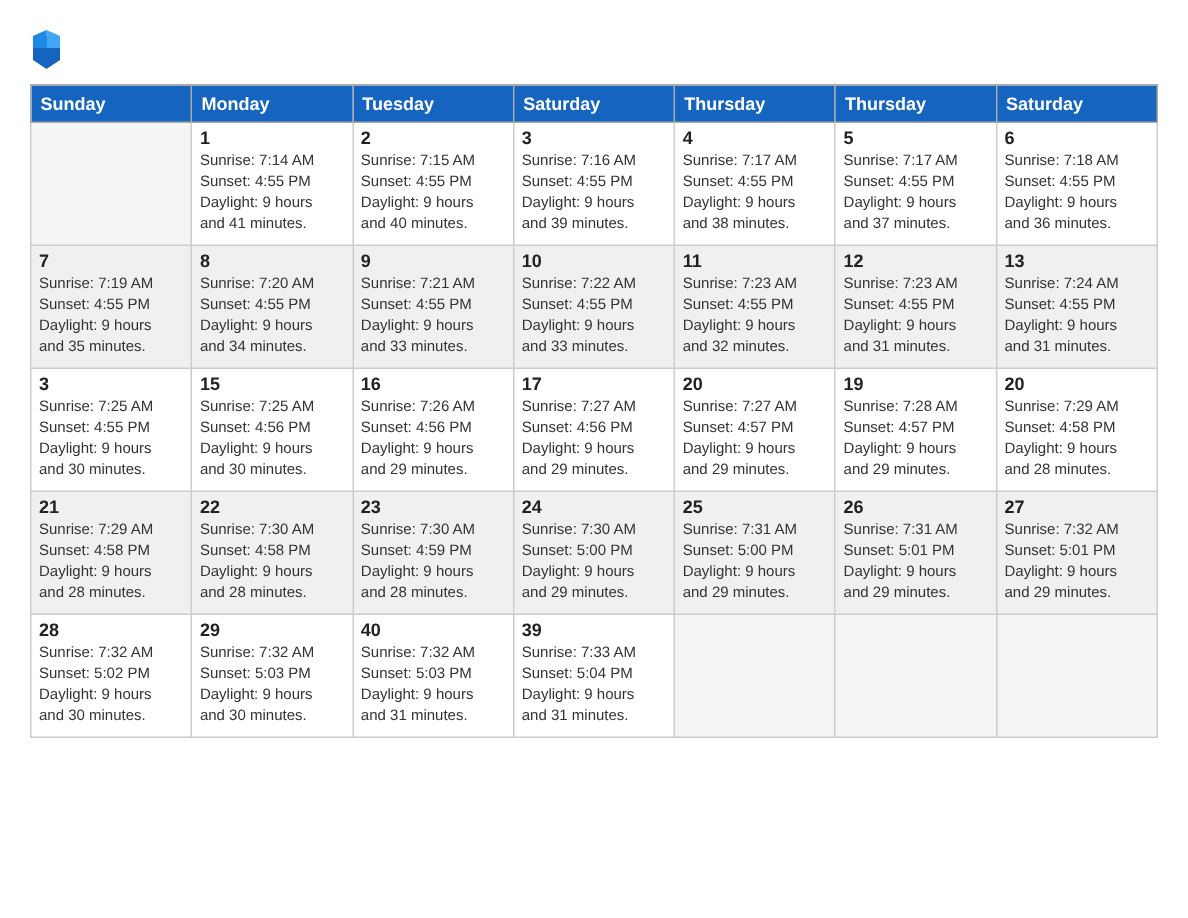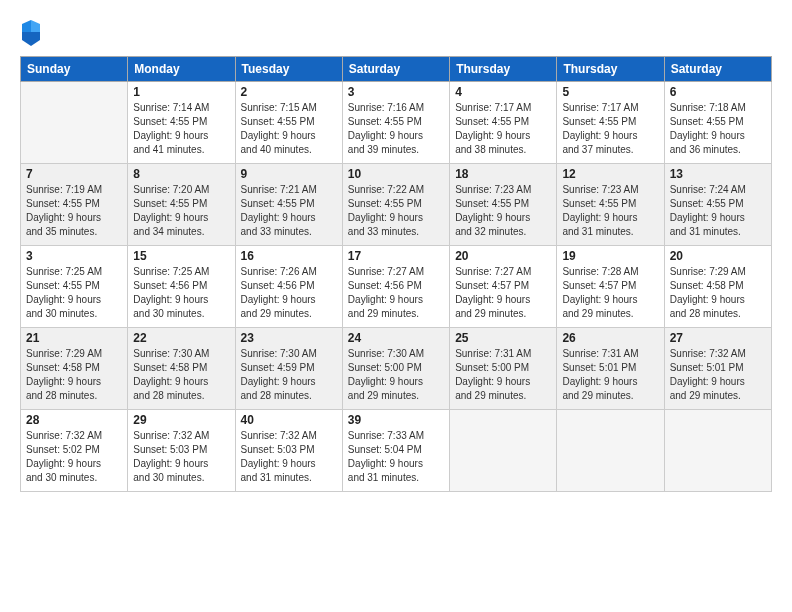--- a/index.html
+++ b/index.html
@@ -168,21 +168,21 @@
           </td>
           <td>
             <span class="day-number">9</span>
             <div class="day-info">Sunrise: 7:21 AM<br>Sunset: 4:55 PM<br>Daylight: 9 hours<br>and 33 minutes.</div>
           </td>
           <td>
             <span class="day-number">10</span>
             <div class="day-info">Sunrise: 7:22 AM<br>Sunset: 4:55 PM<br>Daylight: 9 hours<br>and 33 minutes.</div>
           </td>
           <td>
-            <span class="day-number">18</span>
+            <span class="day-number">11</span>
             <div class="day-info">Sunrise: 7:23 AM<br>Sunset: 4:55 PM<br>Daylight: 9 hours<br>and 32 minutes.</div>
           </td>
           <td>
             <span class="day-number">12</span>
             <div class="day-info">Sunrise: 7:23 AM<br>Sunset: 4:55 PM<br>Daylight: 9 hours<br>and 31 minutes.</div>
           </td>
           <td>
             <span class="day-number">13</span>
             <div class="day-info">Sunrise: 7:24 AM<br>Sunset: 4:55 PM<br>Daylight: 9 hours<br>and 31 minutes.</div>
           </td>

